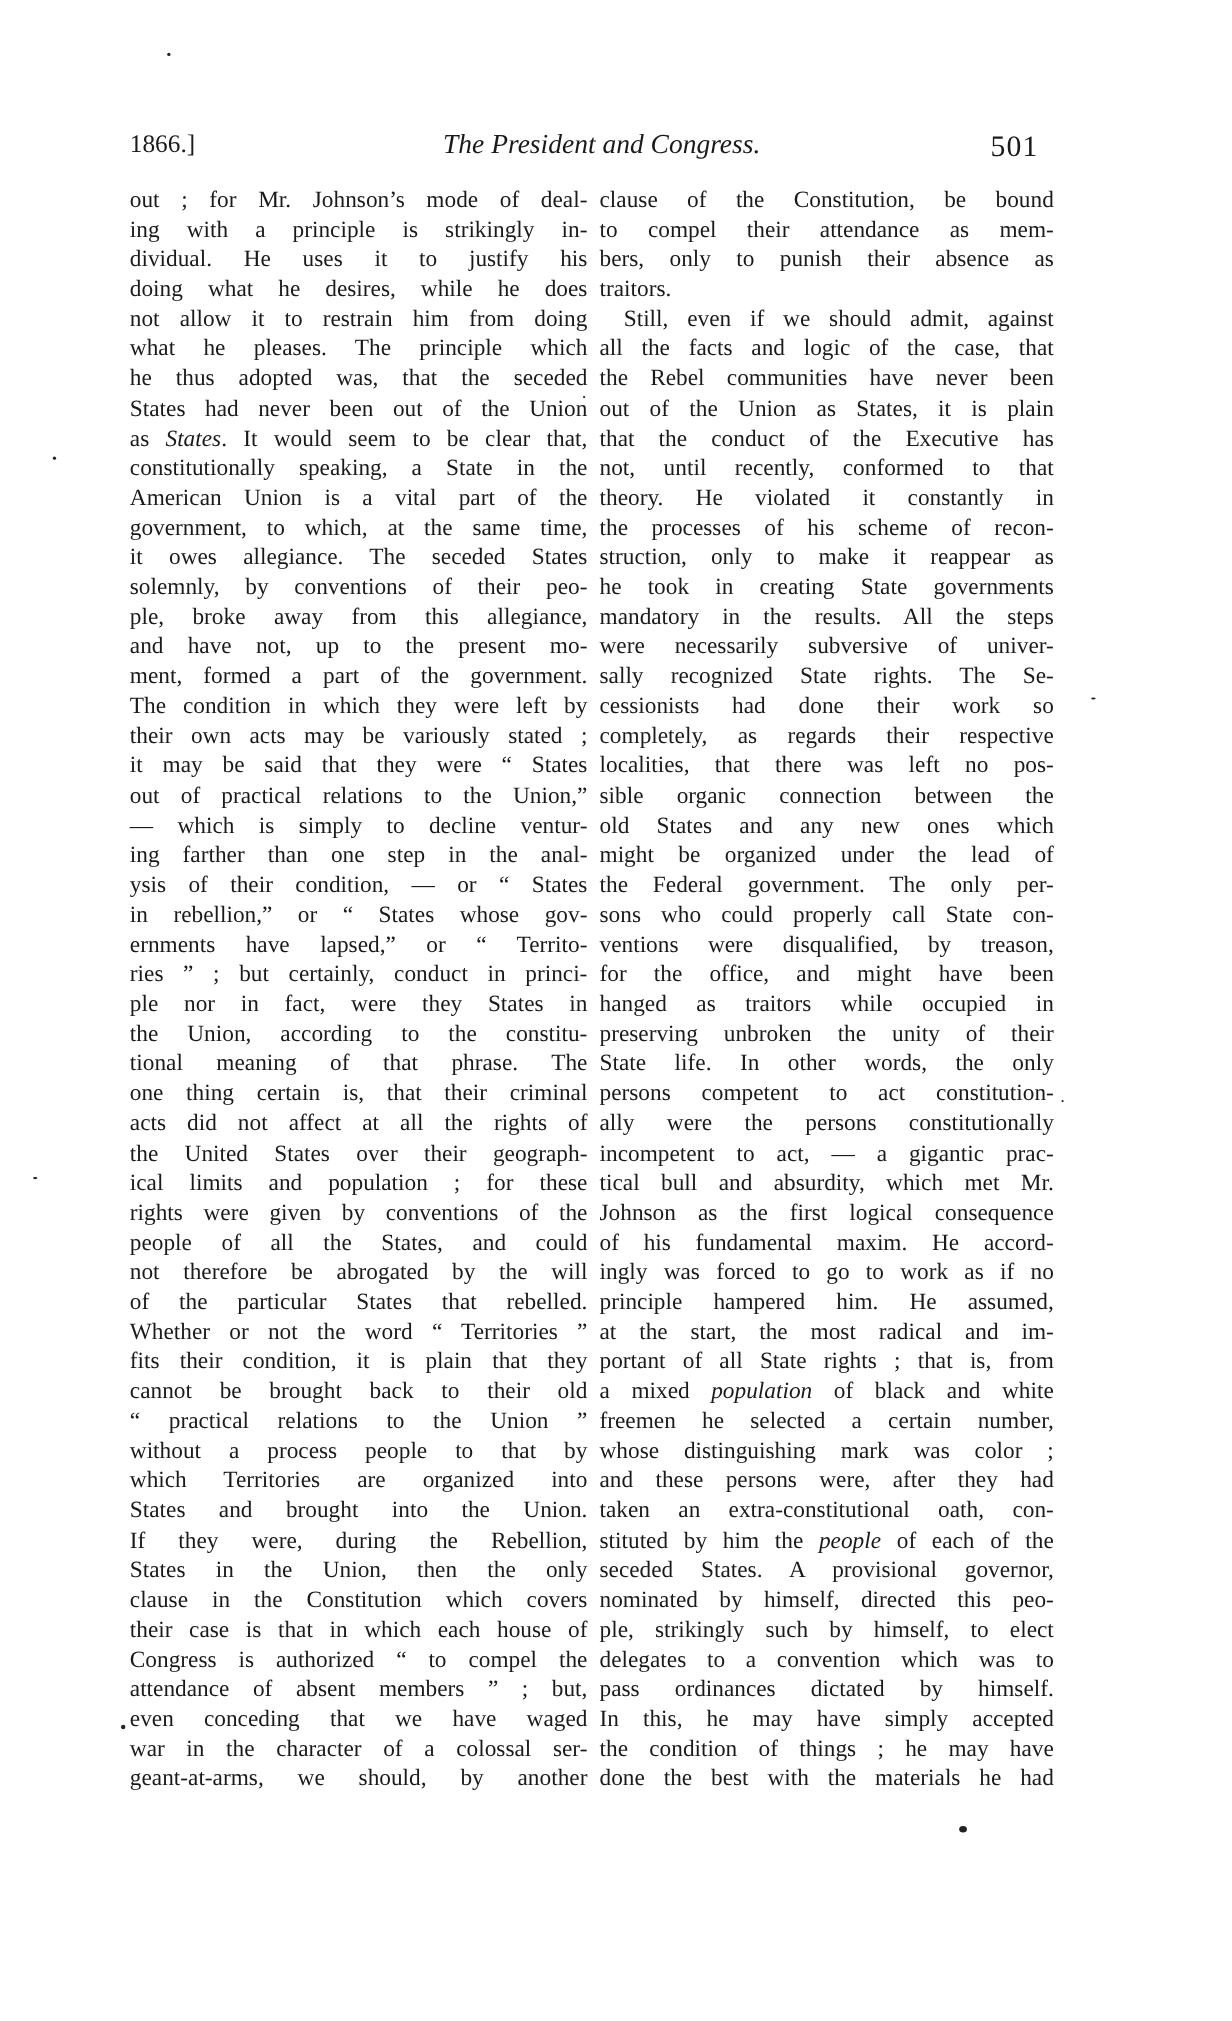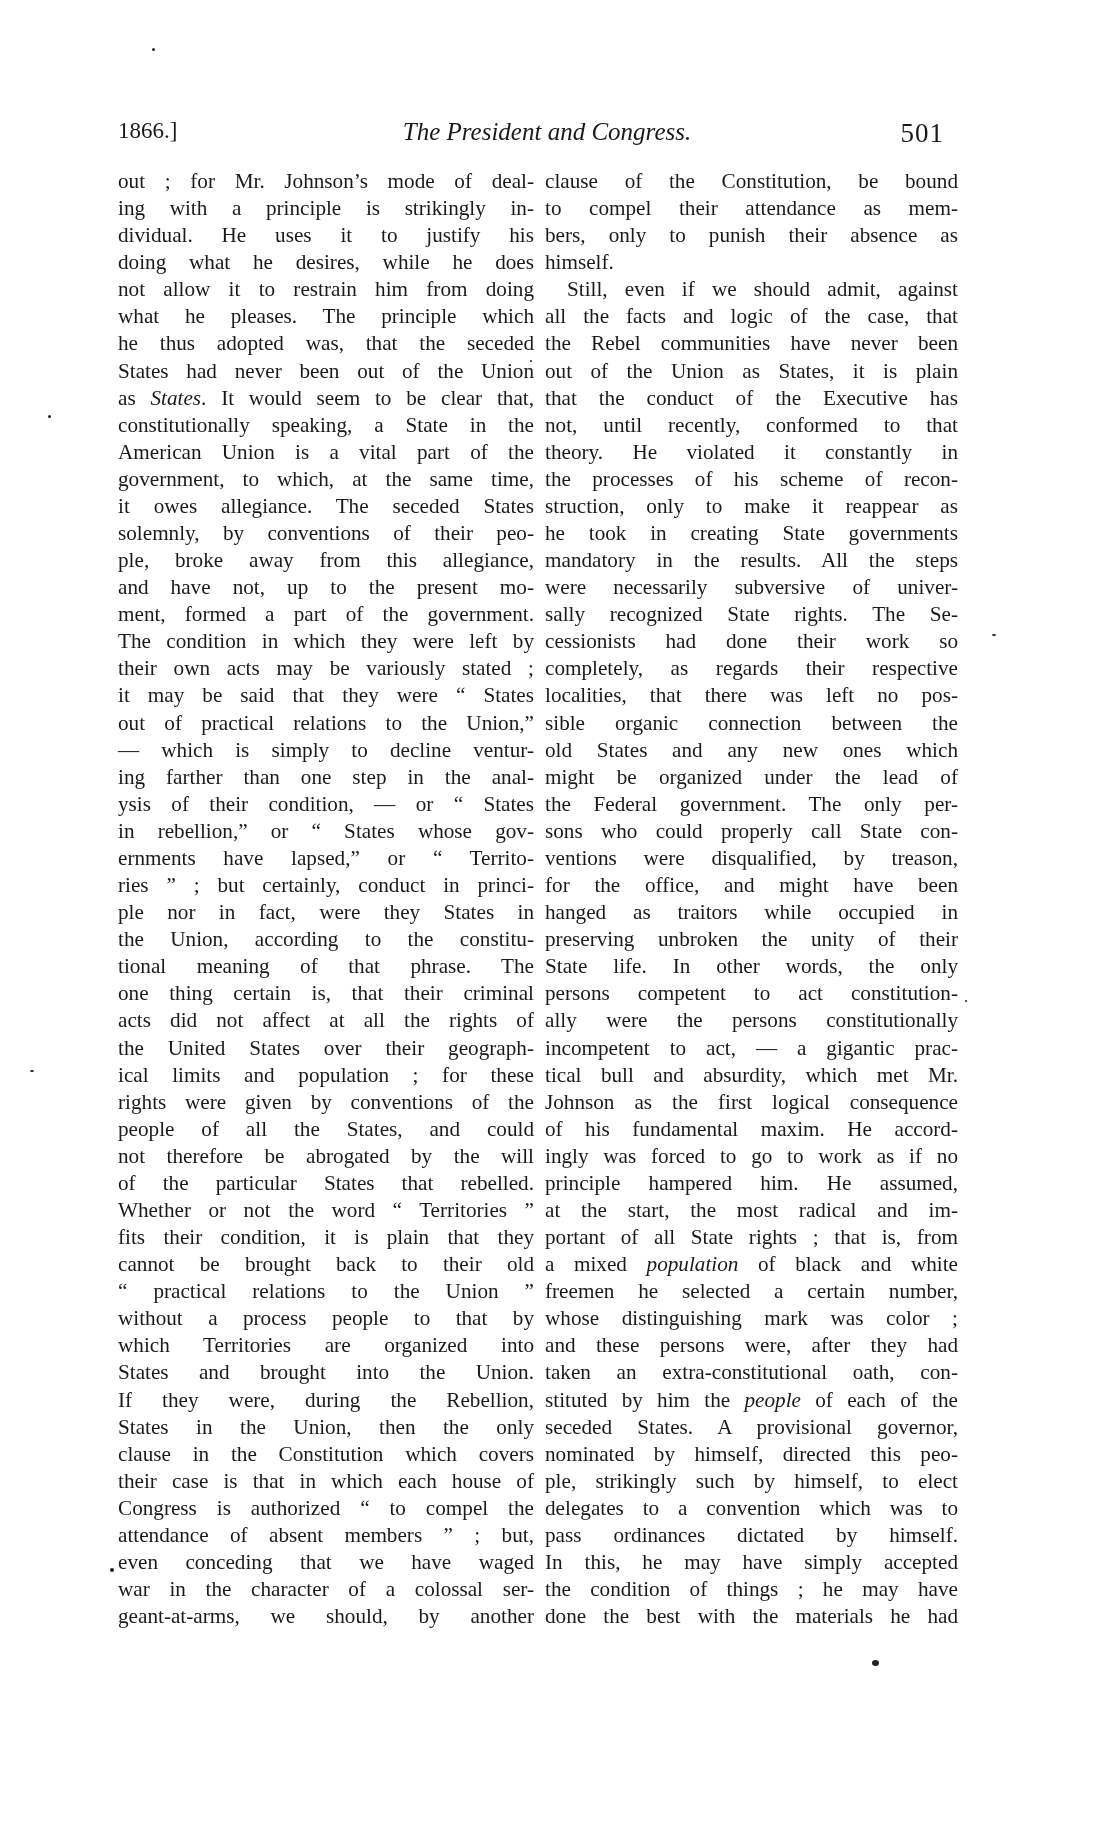--- a/index.html
+++ b/index.html
@@ -81,21 +81,21 @@
     <span class="line">Congress is authorized “ to compel the</span>
     <span class="line">attendance of absent members ” ; but,</span>
     <span class="line">even conceding that we have waged</span>
     <span class="line">war in the character of a colossal ser-</span>
     <span class="line">geant-at-arms, we should, by another</span>
   </div>
 <div class="col col-right" id="col-right">
     <span class="line">clause of the Constitution, be bound</span>
     <span class="line">to compel their attendance as mem-</span>
     <span class="line">bers, only to punish their absence as</span>
-    <span class="line last">himself.</span>
+    <span class="line last">traitors.</span>
     <span class="line indent">Still, even if we should admit, against</span>
     <span class="line">all the facts and logic of the case, that</span>
     <span class="line">the Rebel communities have never been</span>
     <span class="line">out of the Union as States, it is plain</span>
     <span class="line">that the conduct of the Executive has</span>
     <span class="line">not, until recently, conformed to that</span>
     <span class="line">theory.  He violated it constantly in</span>
     <span class="line">the processes of his scheme of recon-</span>
     <span class="line">struction, only to make it reappear as</span>
     <span class="line">he took in creating State governments</span>

